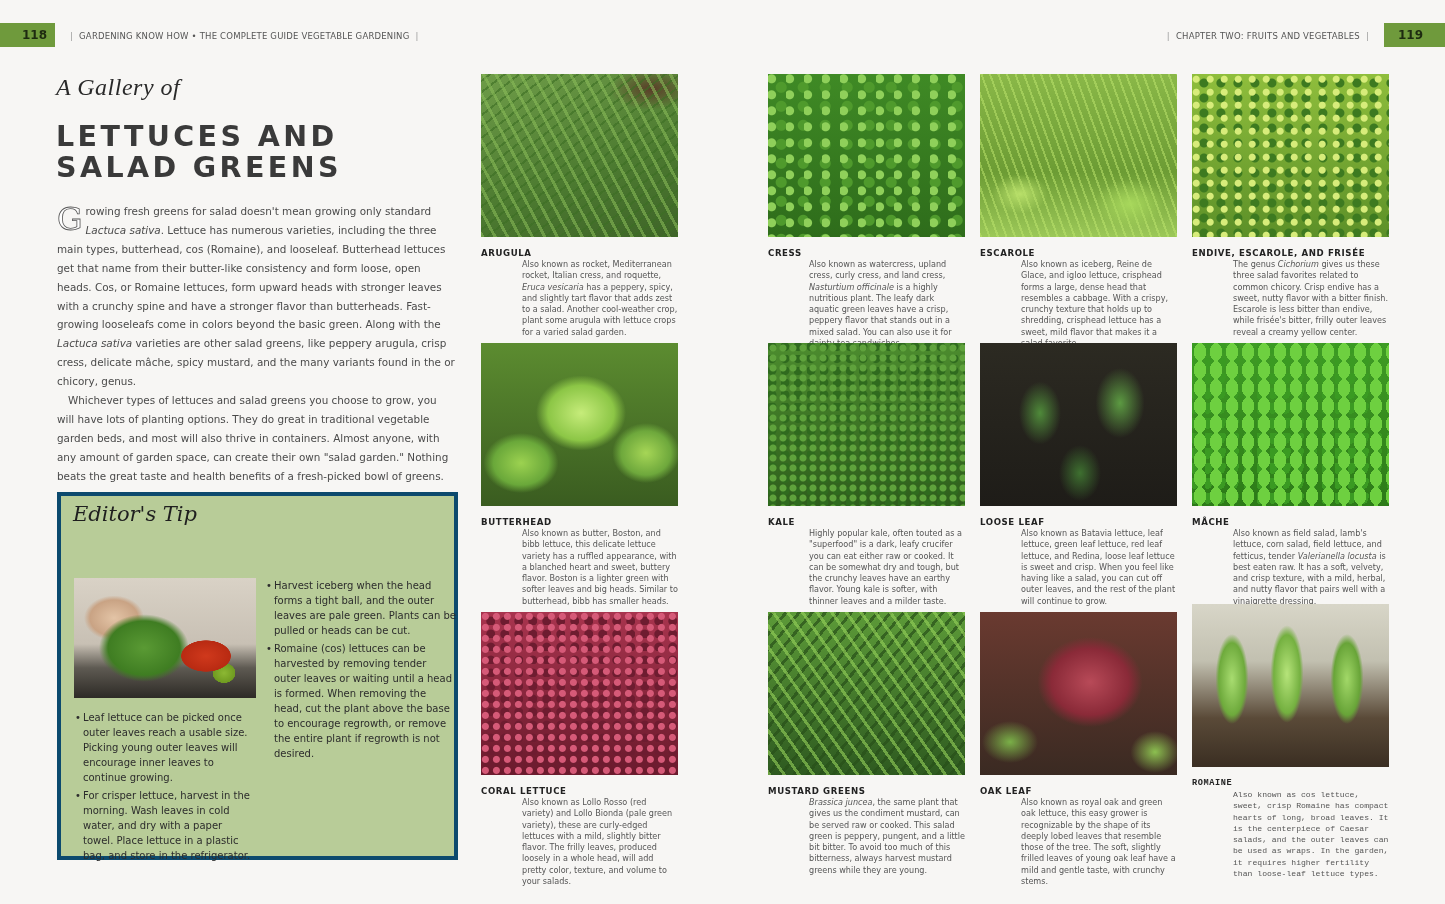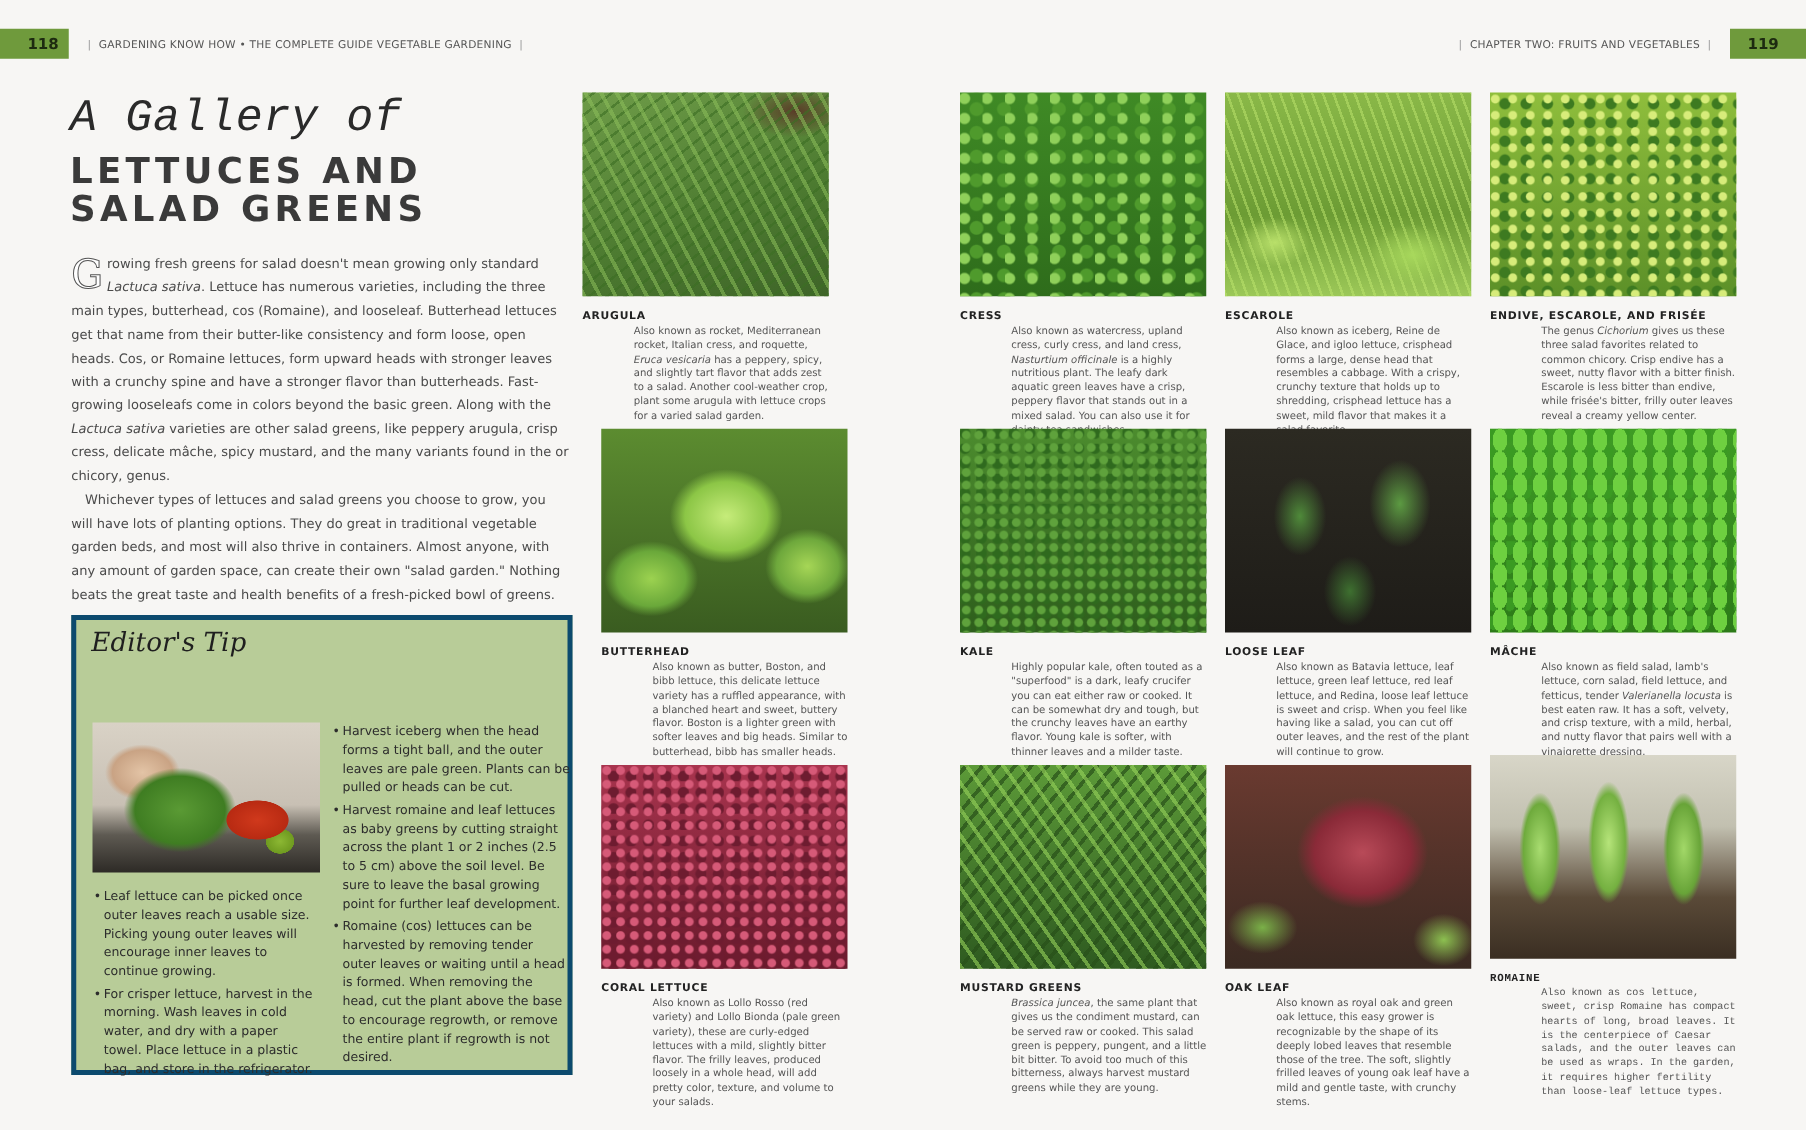--- a/index.html
+++ b/index.html
@@ -7,21 +7,21 @@
   body { background: #f7f6f4; font-family: "DejaVu Sans", sans-serif; color: #444; position: relative; }
 
   .folio { position: absolute; top: 23px; height: 24px; background: #6f9a3c; color: #1d2a10; font-weight: bold; font-size: 12px; line-height: 24px; }
   .folio-left { left: 0; width: 55px; text-align: right; padding-right: 8px; }
   .folio-right { left: 1384px; width: 61px; text-align: left; padding-left: 14px; }
   .runhead { position: absolute; top: 23px; line-height: 26px; font-size: 8.5px; letter-spacing: 0.2px; color: #555; }
   .runhead-left { left: 64px; }
   .runhead-right { right: 70px; text-align: center; }
   .bar { color: #999; margin: 0 6px; }
 
-  .title-script { position: absolute; left: 56px; top: 74px; font-family: Liberation Mono, monospace; font-style: italic; font-size: 36px; color: #2a2a2a; letter-spacing: 0.5px; }
+  .title-script { position: absolute; left: 56px; top: 74px; font-family: Liberation Serif, serif; font-style: italic; font-size: 24px; color: #2a2a2a; letter-spacing: 0.5px; }
   .title-main { position: absolute; left: 56px; top: 121px; font-family: "DejaVu Sans", sans-serif; font-weight: bold; font-size: 28.5px; line-height: 31px; letter-spacing: 3.4px; color: #3a3a3a; }
 
   .intro { position: absolute; left: 57px; top: 202px; width: 400px; font-size: 10.4px; line-height: 18.9px; color: #4a4a4a; }
   .intro p { margin: 0; }
   .intro p + p { text-indent: 11px; }
   .dropcap { float: left; font-family: "DejaVu Serif", serif; font-size: 32px; line-height: 30px; color: #fff; -webkit-text-stroke: 0.8px #555; margin: 2px 3px 0 0; }
   .it { font-style: italic; }
 
   .tip { position: absolute; left: 57px; top: 492px; width: 401px; height: 368px; background: #b8cc98; border: 4px solid #0c4a6e; }
   .tip-title { position: absolute; left: 12px; top: 6px; font-family: "DejaVu Serif", serif; font-style: italic; font-size: 21px; color: #1f1f1f; }
@@ -121,30 +121,29 @@
 <div class="intro">
   <p><span class="dropcap">G</span><span>rowing fresh greens for salad doesn't mean growing only standard </span><span class="it">Lactuca sativa</span><span>. Lettuce has numerous varieties, including the three main types, butterhead, cos (Romaine), and looseleaf. Butterhead lettuces get that name from their butter-like consistency and form loose, open heads. Cos, or Romaine lettuces, form upward heads with stronger leaves with a crunchy spine and have a stronger flavor than butterheads. Fast-growing looseleafs come in colors beyond the basic green. Along with the </span><span class="it">Lactuca sativa</span><span> varieties are other salad greens, like peppery arugula, crisp cress, delicate mâche, spicy mustard, and the many variants found in the or chicory, genus.</span></p>
   <p>Whichever types of lettuces and salad greens you choose to grow, you will have lots of planting options. They do great in traditional vegetable garden beds, and most will also thrive in containers. Almost anyone, with any amount of garden space, can create their own "salad garden." Nothing beats the great taste and health benefits of a fresh-picked bowl of greens.</p>
 </div>
 
 <div class="tip">
   <div class="tip-title">Editor's Tip</div>
   <div class="tip-photo"></div>
   <ul class="tip-col-right">
     <li>Harvest iceberg when the head forms a tight ball, and the outer leaves are pale green. Plants can be pulled or heads can be cut.</li>
-    <li>Harvest romaine and leaf lettuces as baby greens by cutting straight across the plant 1 or 2 inches (2.5 to 5 cm) above the soil level. Be sure to leave the basal growing point for further leaf development.</li>
     <li>Romaine (cos) lettuces can be harvested by removing tender outer leaves or waiting until a head is formed. When removing the head, cut the plant above the base to encourage regrowth, or remove the entire plant if regrowth is not desired.</li>
   </ul>
   <ul class="tip-col-left">
     <li>Leaf lettuce can be picked once outer leaves reach a usable size. Picking young outer leaves will encourage inner leaves to continue growing.</li>
     <li>For crisper lettuce, harvest in the morning. Wash leaves in cold water, and dry with a paper towel. Place lettuce in a plastic bag, and store in the refrigerator.</li>
   </ul>
 </div>
 
-<div class="card" style="left:466px; top:74px;">
+<div class="card" style="left:481px; top:74px;">
   <div class="photo ph-arugula"></div>
   <div class="plant-name">ARUGULA</div>
   <div class="plant-desc"><span>Also known as rocket, Mediterranean rocket, Italian cress, and roquette, </span><span class="it">Eruca vesicaria</span><span> has a peppery, spicy, and slightly tart flavor that adds zest to a salad. Another cool-weather crop, plant some arugula with lettuce crops for a varied salad garden.</span></div>
 </div>
 
 <div class="card" style="left:768px; top:74px;">
   <div class="photo ph-cress"></div>
   <div class="plant-name">CRESS</div>
   <div class="plant-desc"><span>Also known as watercress, upland cress, curly cress, and land cress, </span><span class="it">Nasturtium officinale</span><span> is a highly nutritious plant. The leafy dark aquatic green leaves have a crisp, peppery flavor that stands out in a mixed salad. You can also use it for dainty tea sandwiches.</span></div>
 </div>

